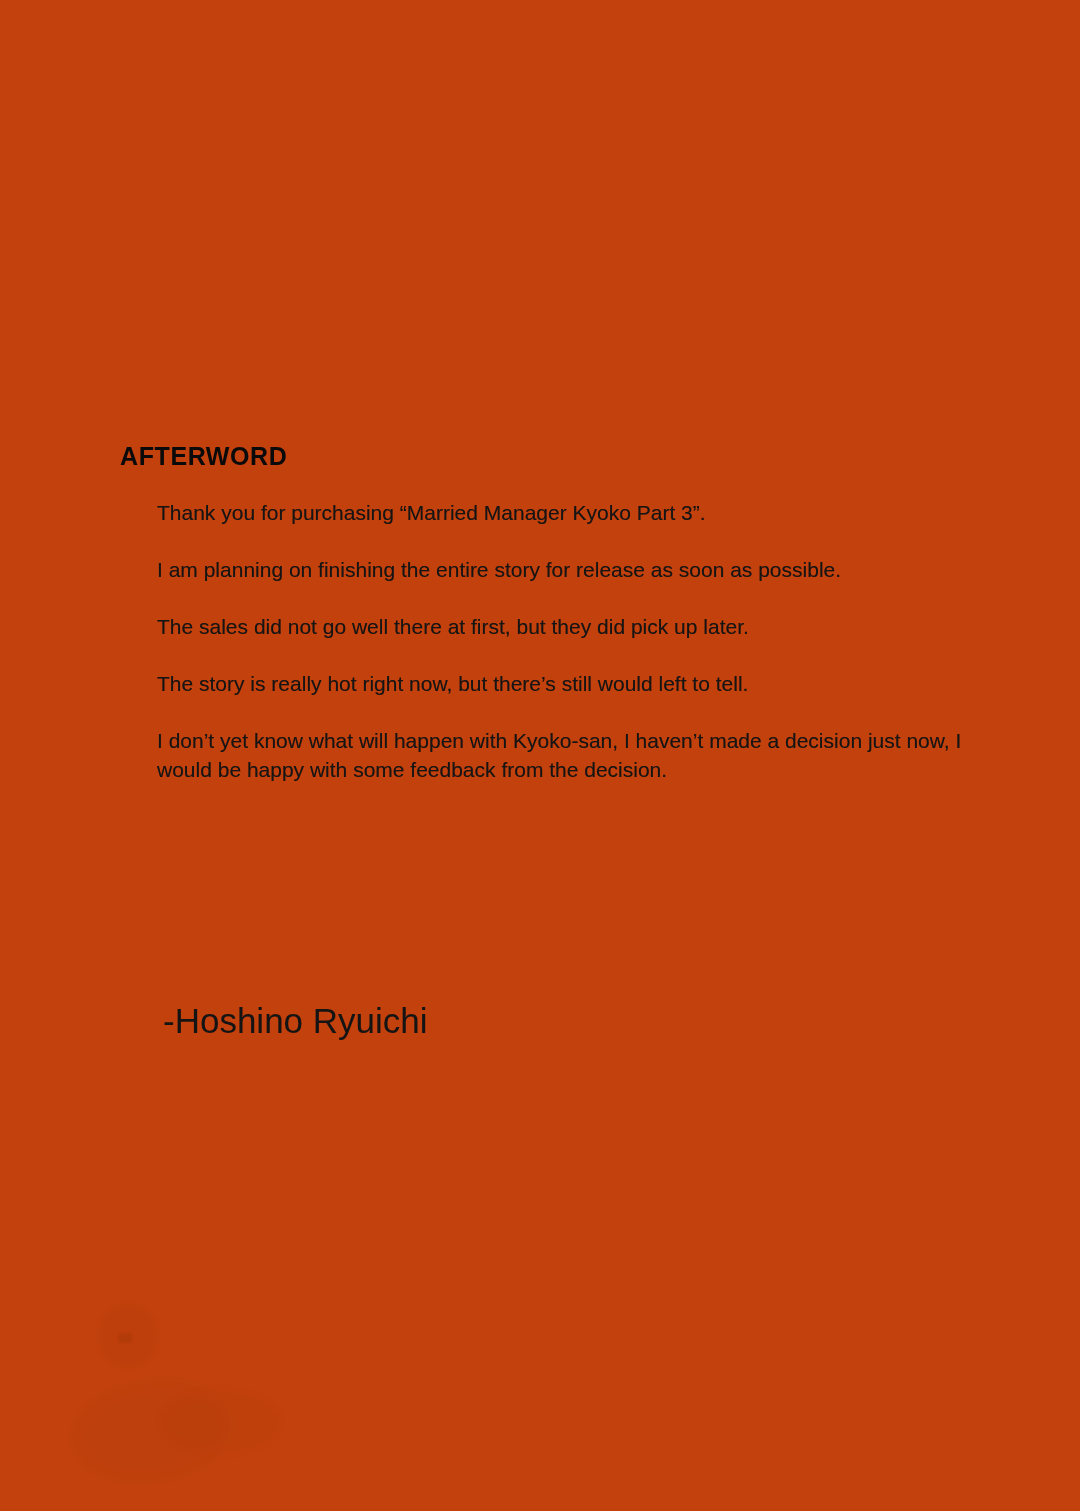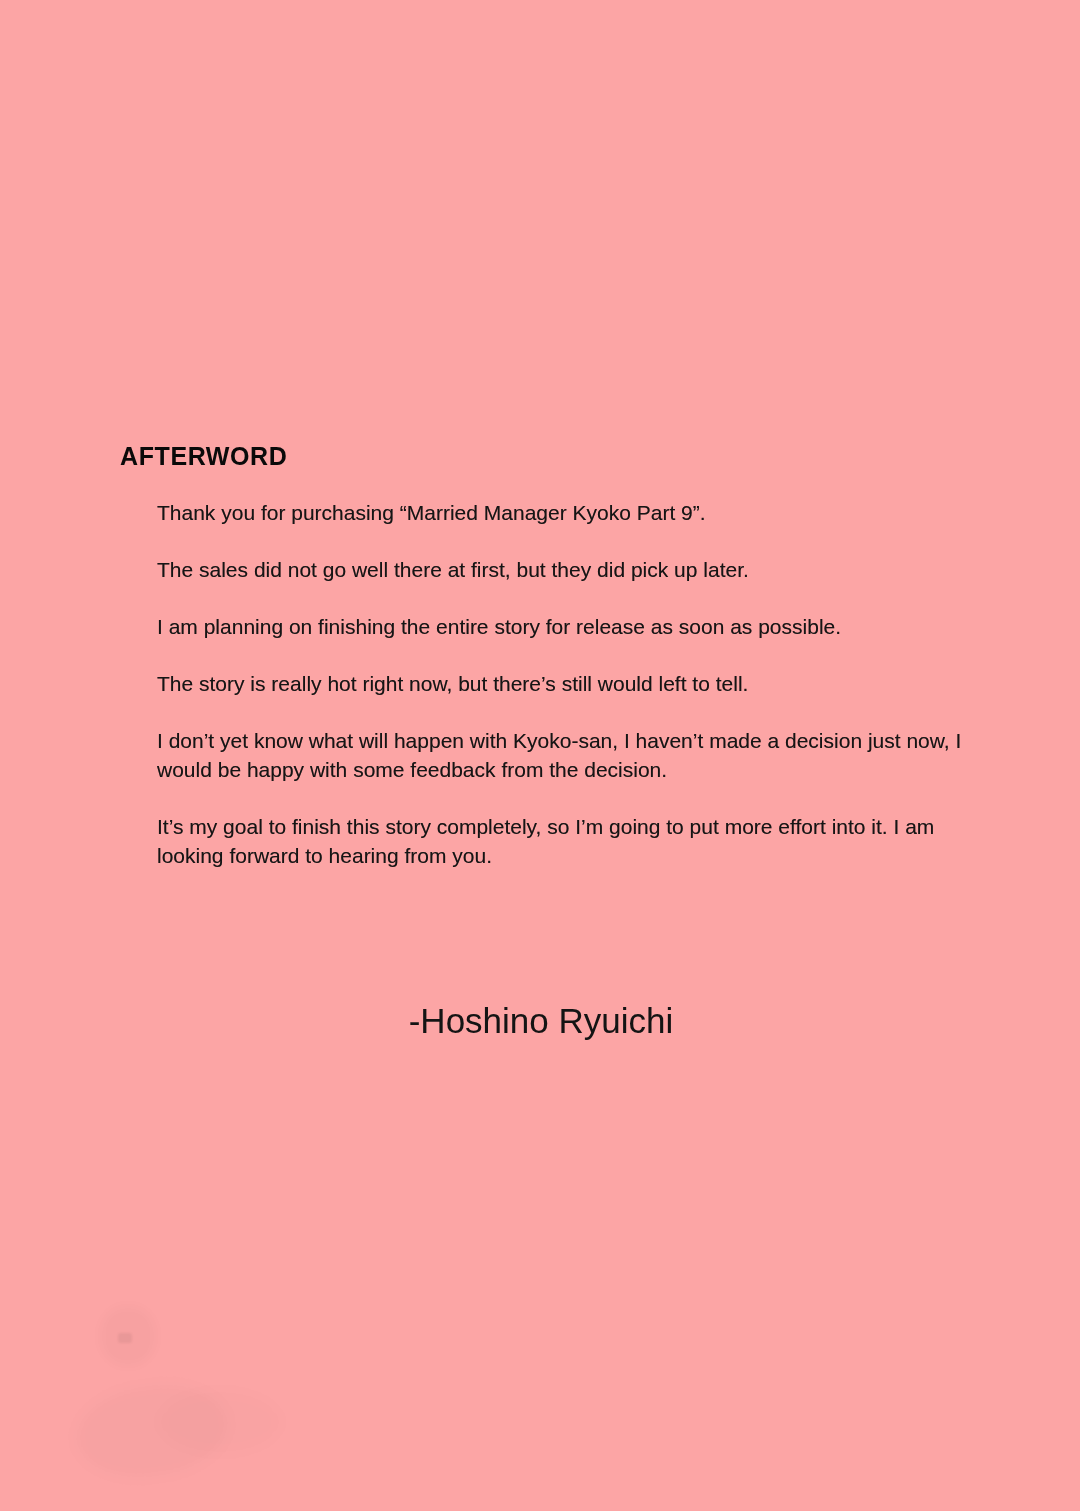--- a/index.html
+++ b/index.html
@@ -4,21 +4,21 @@
 <style>
   html, body {
     margin: 0;
     padding: 0;
     background: #ffffff;
   }
   .page {
     position: relative;
     width: 1080px;
     height: 1511px;
-    background: #fca5a5;
+    background: #c2410c;
     overflow: hidden;
     font-family: "Liberation Sans", "DejaVu Sans", sans-serif;
     color: #111111;
   }
   .heading {
     position: absolute;
     left: 120px;
     top: 442px;
     font-size: 25px;
     font-weight: bold;
@@ -38,24 +38,24 @@
   .line {
     font-size: 21px;
     line-height: 29px;
     white-space: nowrap;
     color: #151515;
     
     text-shadow: 0 0 0.4px rgba(0,0,0,0.35);
   }
   .signature {
     position: absolute;
-    left: 157px;
+    left: 163px;
     top: 997px;
     width: 768px;
-    text-align: center;
+    text-align: left;
     font-size: 35px;
     line-height: 48px;
     color: #141414;
     white-space: nowrap;
   }
   
   .artifact {
     position: absolute;
     pointer-events: none;
   }
@@ -100,45 +100,41 @@
 </head>
 <body>
 
 <div class="page">
 
   <div class="heading">AFTERWORD</div>
 
   <div class="body-column">
 
     <div class="paragraph">
-      <div class="line">Thank you for purchasing “Married Manager Kyoko Part 9”.</div>
+      <div class="line">Thank you for purchasing “Married Manager Kyoko Part 3”.</div>
     </div>
 
 
     <div class="paragraph">
-      <div class="line">The sales did not go well there at first, but they did pick up later.</div>
+      <div class="line">I am planning on finishing the entire story for release as soon as possible.</div>
     </div>
 
     <div class="paragraph">
-      <div class="line">I am planning on finishing the entire story for release as soon as possible.</div>
+      <div class="line">The sales did not go well there at first, but they did pick up later.</div>
     </div>
 
     <div class="paragraph">
       <div class="line">The story is really hot right now, but there’s still would left to tell.</div>
     </div>
 
     <div class="paragraph">
       <div class="line">I don’t yet know what will happen with Kyoko-san, I haven’t made a decision just now, I</div>
       <div class="line">would be happy with some feedback from the decision.</div>
     </div>
 
-    <div class="paragraph">
-      <div class="line">It’s my goal to finish this story completely, so I’m going to put more effort into it.  I am</div>
-      <div class="line">looking forward to hearing from you.</div>
-    </div>
 
   </div>
 
   <div class="signature">-Hoshino Ryuichi</div>
 
   <div class="artifact artifact-blob-small"></div>
   <div class="artifact artifact-mark"></div>
   <div class="artifact artifact-blob-large"></div>
   <div class="artifact artifact-blob-large2"></div>
 

